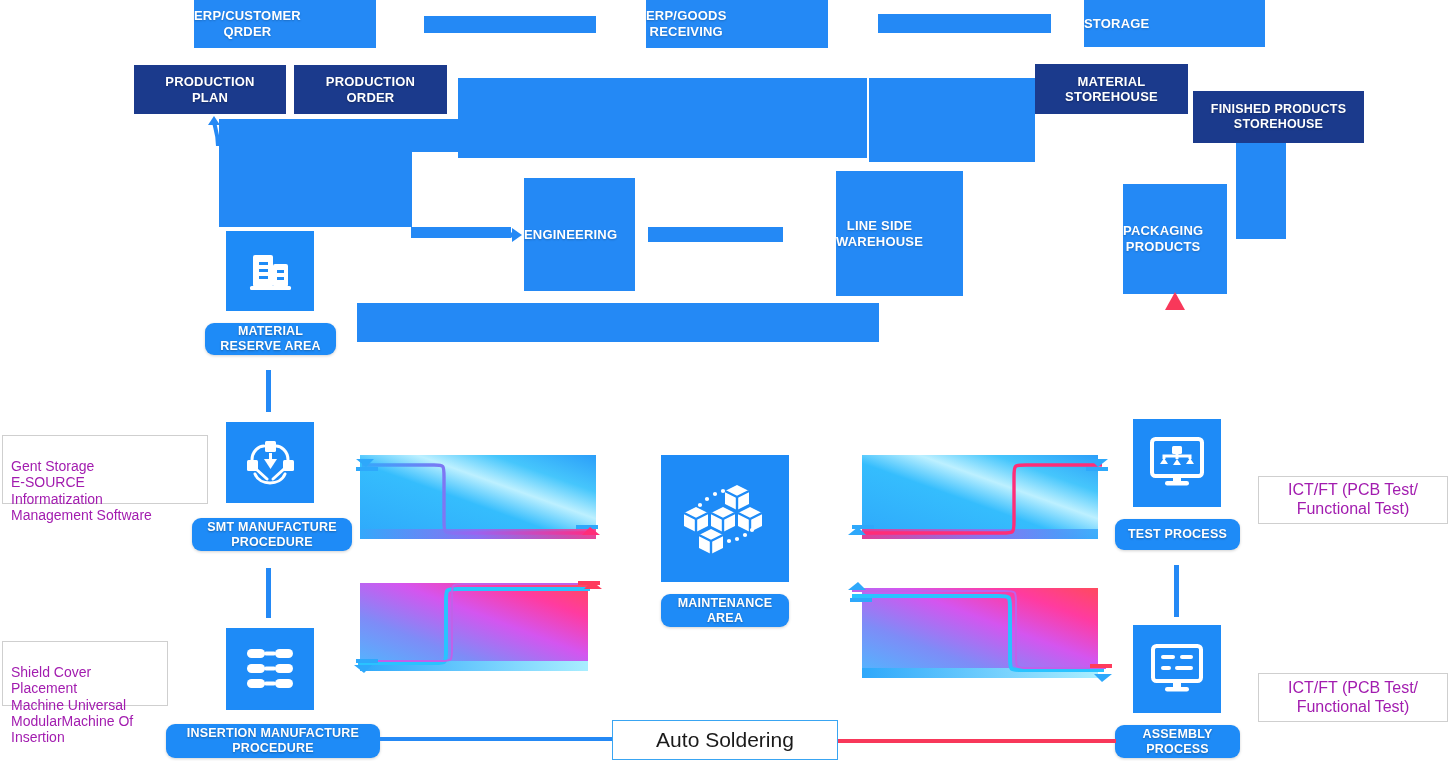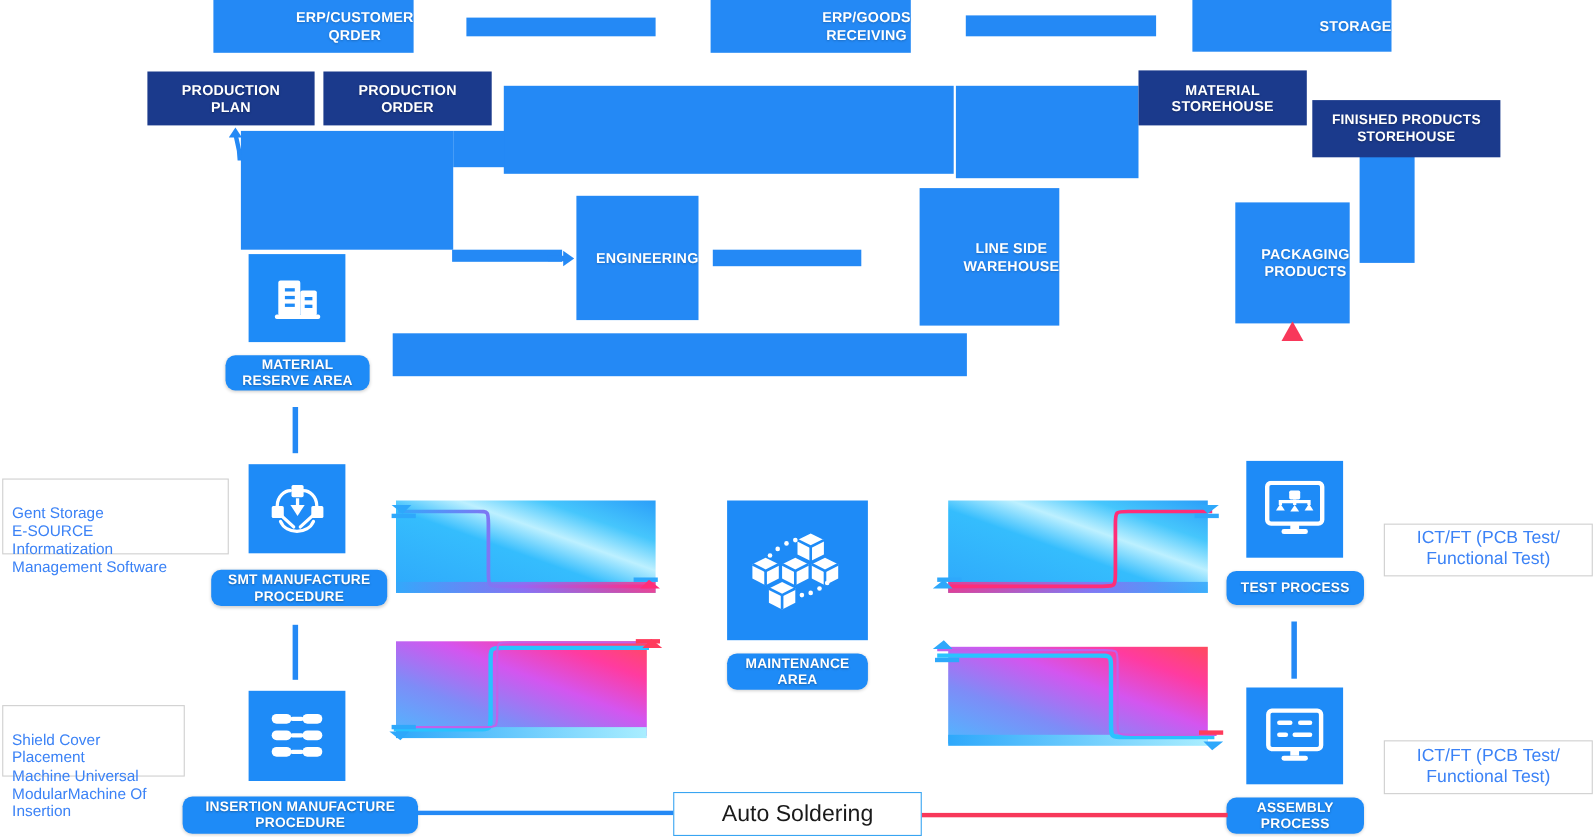--- a/index.html
+++ b/index.html
@@ -38,21 +38,21 @@
     text-shadow:0 1px 2px rgba(0,0,0,.28);
   }
 
   
   .blue-chip{
     position:absolute;
     background:#2489f5;
     color:#ffffff;
     display:flex;
     align-items:center;
-    justify-content:flex-end;
+    justify-content:flex-start;
     text-align:center;
     font-weight:bold;
     font-size:13px;
     line-height:1.2;
     letter-spacing:.2px;
     text-shadow:0 1px 2px rgba(0,0,0,.22);
   }
 
   
   .pill{
@@ -82,21 +82,21 @@
     align-items:center;
     justify-content:center;
   }
   .icon-tile svg{display:block;}
 
   
   .note{
     position:absolute;
     border:1px solid #cfcfcf;
     background:#ffffff;
-    color:#3b82f6;
+    color:#a21caf;
     box-sizing:border-box;
     font-size:14px;
     line-height:1.16;
     padding:6px 8px;
     white-space:pre-line;
   }
   .note.center{
     display:flex;
     align-items:center;
     justify-content:center;

